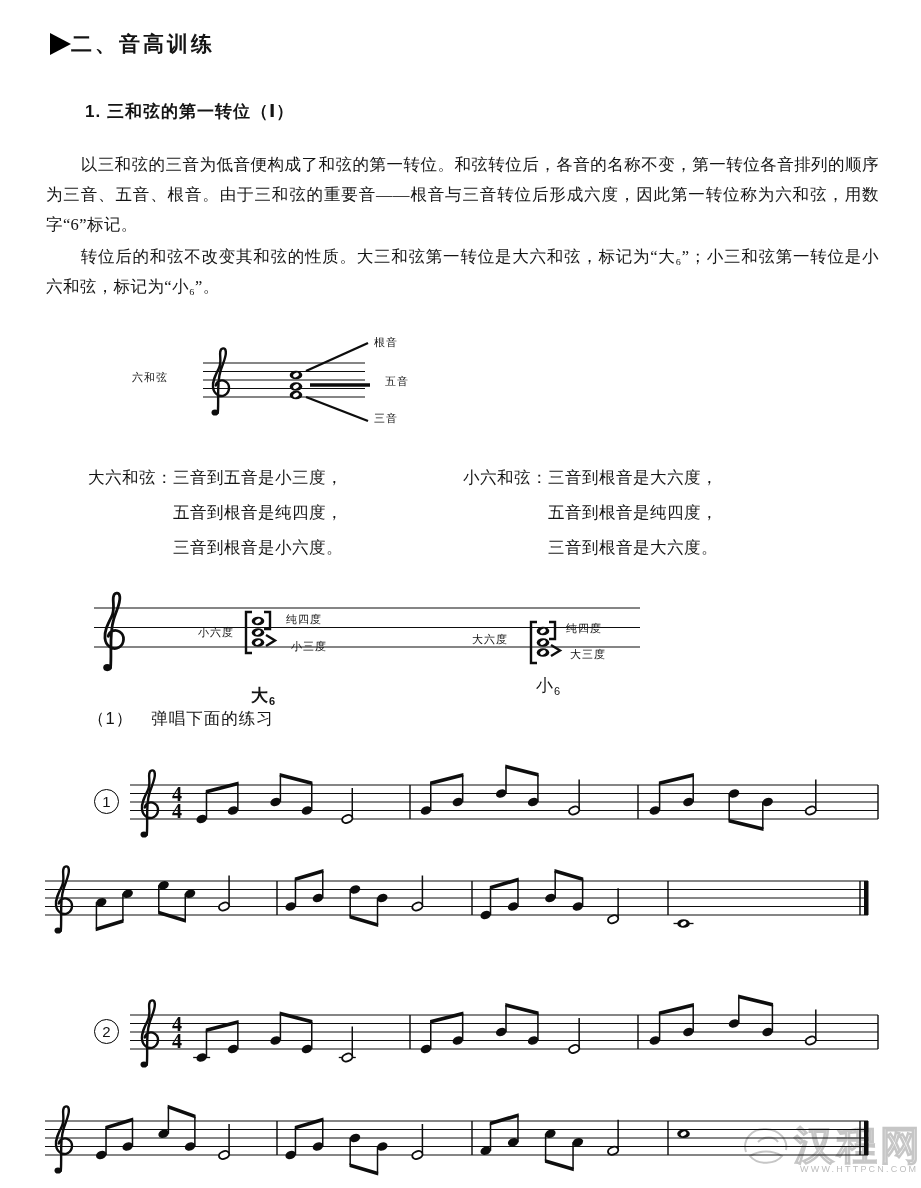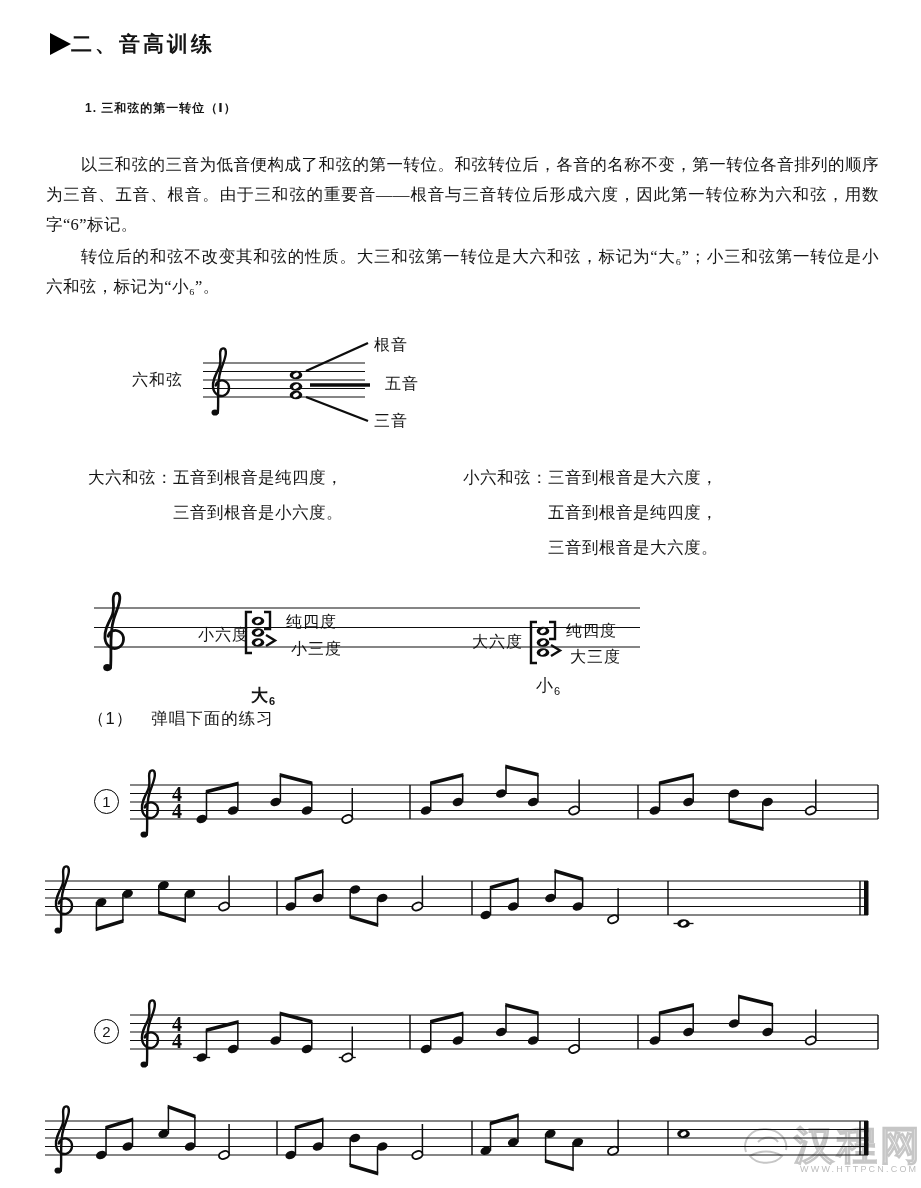--- a/index.html
+++ b/index.html
@@ -6,28 +6,28 @@
   body{
     width:921px;height:1188px;position:relative;background:#ffffff;overflow:hidden;
     font-family:"Liberation Sans","DejaVu Sans",sans-serif;color:#141414;
   }
   .abs{position:absolute;}
   .serif{font-family:"Liberation Serif","DejaVu Serif",serif;}
   
   .hdr{left:50px;top:30px;display:flex;align-items:center;}
   .tri{width:0;height:0;border-left:21px solid #000;border-top:11px solid transparent;border-bottom:11px solid transparent;}
   .hdr-title{font-size:21px;font-weight:bold;letter-spacing:3px;}
-  .sub-title{left:85px;top:100px;font-size:12px;font-weight:600;letter-spacing:1px;}
+  .sub-title{left:85px;top:100px;font-size:17px;font-weight:600;letter-spacing:1px;}
   
   .para{left:46px;width:833px;font-size:16.5px;line-height:30px;text-align:justify;text-indent:2.1em;letter-spacing:0.4px;}
   .p1{top:150px;}
   .p2{top:242px;}
   
   .fig{overflow:visible;}
-  .figlabel{position:absolute;font-size:16px;white-space:nowrap;letter-spacing:1px;}
+  .figlabel{position:absolute;font-size:11px;white-space:nowrap;letter-spacing:1px;}
   .chordname{font-size:17px;}
   .chordname .sub{font-size:11px;vertical-align:-4px;}
   
   .intervals{top:460px;display:flex;flex-direction:column;font-size:16.5px;line-height:35px;letter-spacing:0.5px;}
   .int-left{left:88px;}
   .int-right{left:463px;}
   .int-row{display:flex;justify-content:space-between;}
   .int-title{white-space:nowrap;}
   .int-lines{display:flex;flex-direction:column;}
   
@@ -83,20 +83,21 @@
     <line x1="178" y1="41" x2="240" y2="13" stroke="#0d0d0d" stroke-width="2.4"></line>
     <line x1="182" y1="55" x2="242" y2="55" stroke="#0d0d0d" stroke-width="3.4"></line>
     <line x1="178" y1="67" x2="240" y2="91" stroke="#0d0d0d" stroke-width="2.4"></line>
   </svg>
 </div>
 
 <div class="abs intervals int-left">
   <div class="int-row">
     <span class="int-title">大六和弦：</span>
     <span class="int-lines">
+      <span>三音到五音是小三度，</span>
       <span>五音到根音是纯四度，</span>
       <span>三音到根音是小六度。</span>
     </span>
   </div>
 </div>
 <div class="abs intervals int-right">
   <div class="int-row">
     <span class="int-title">小六和弦：</span>
     <span class="int-lines">
       <span>三音到根音是大六度，</span>

